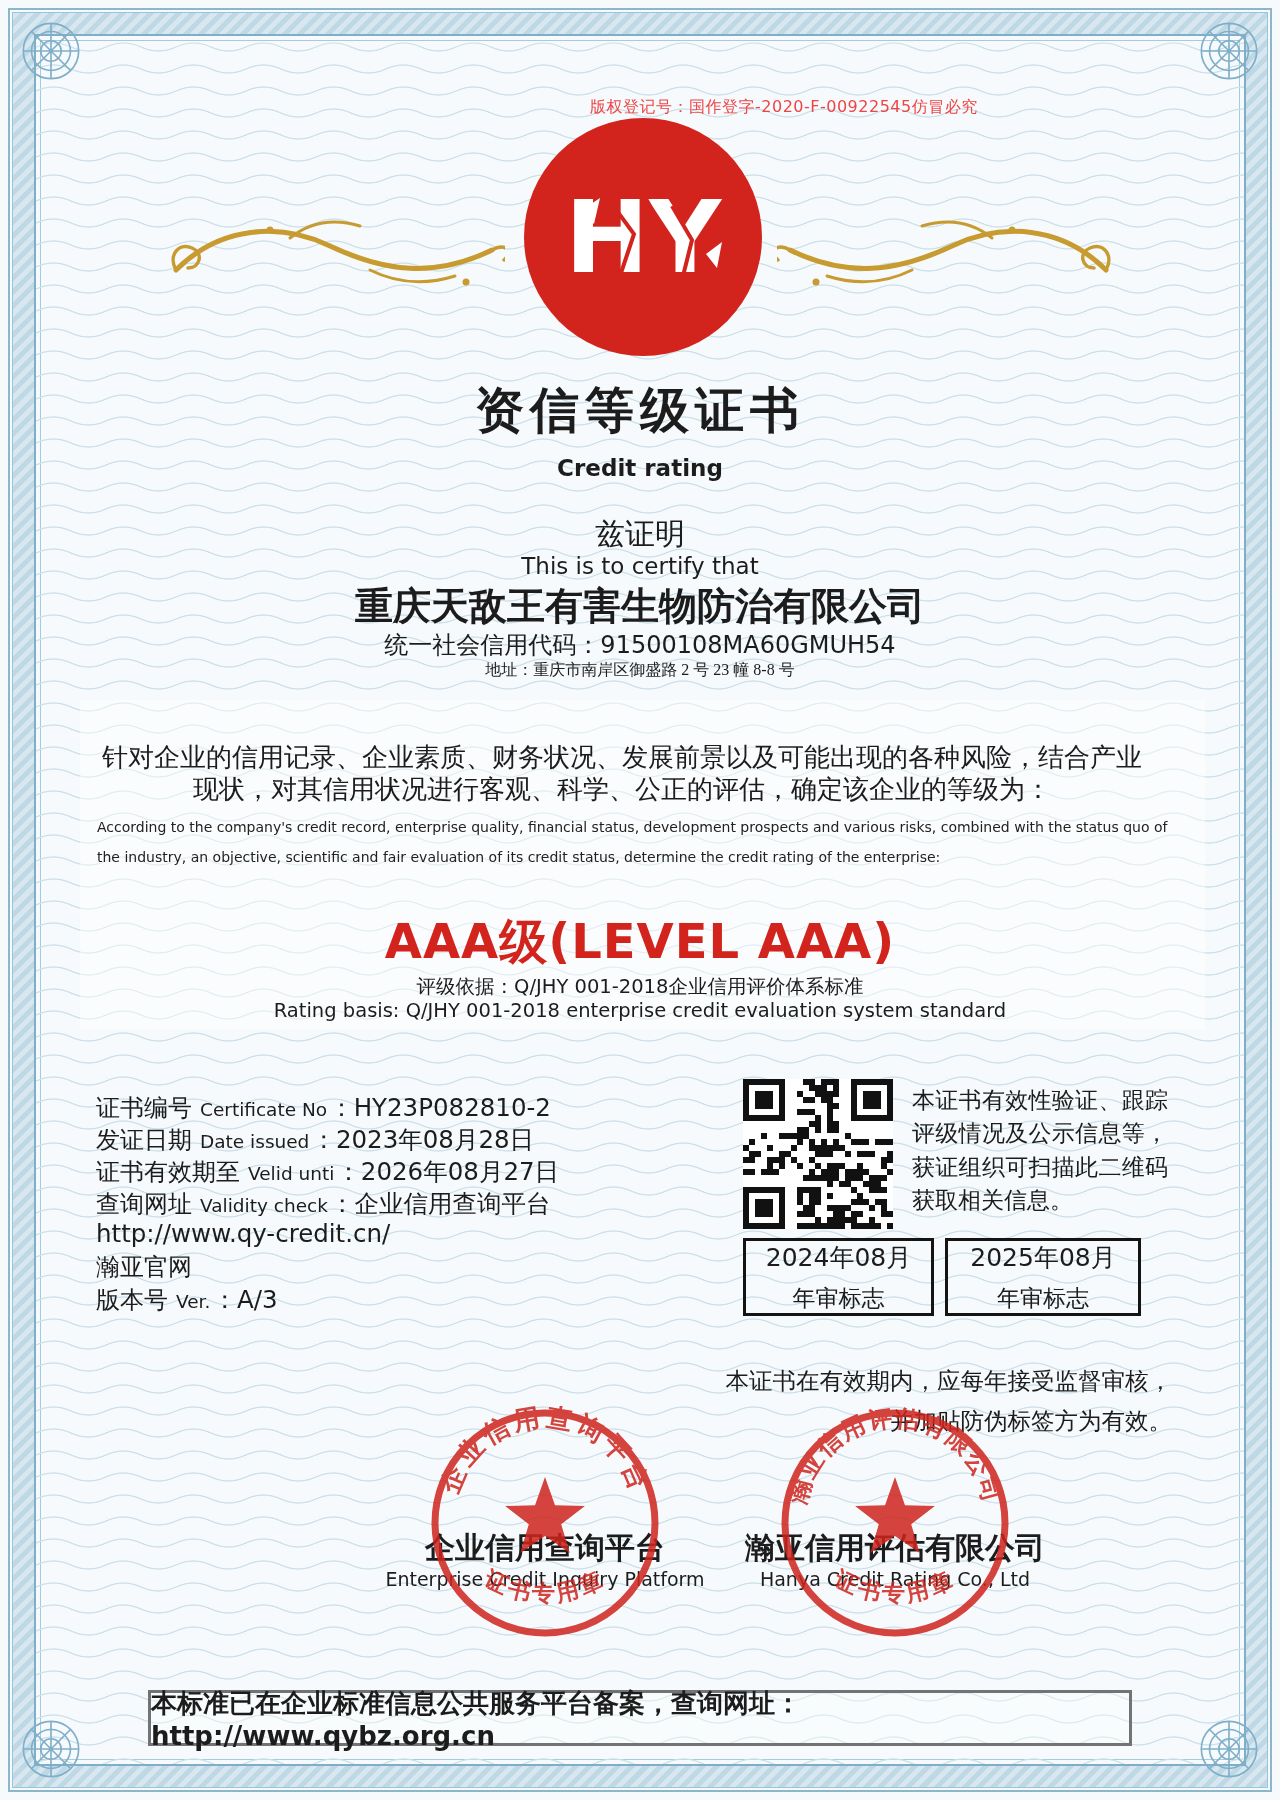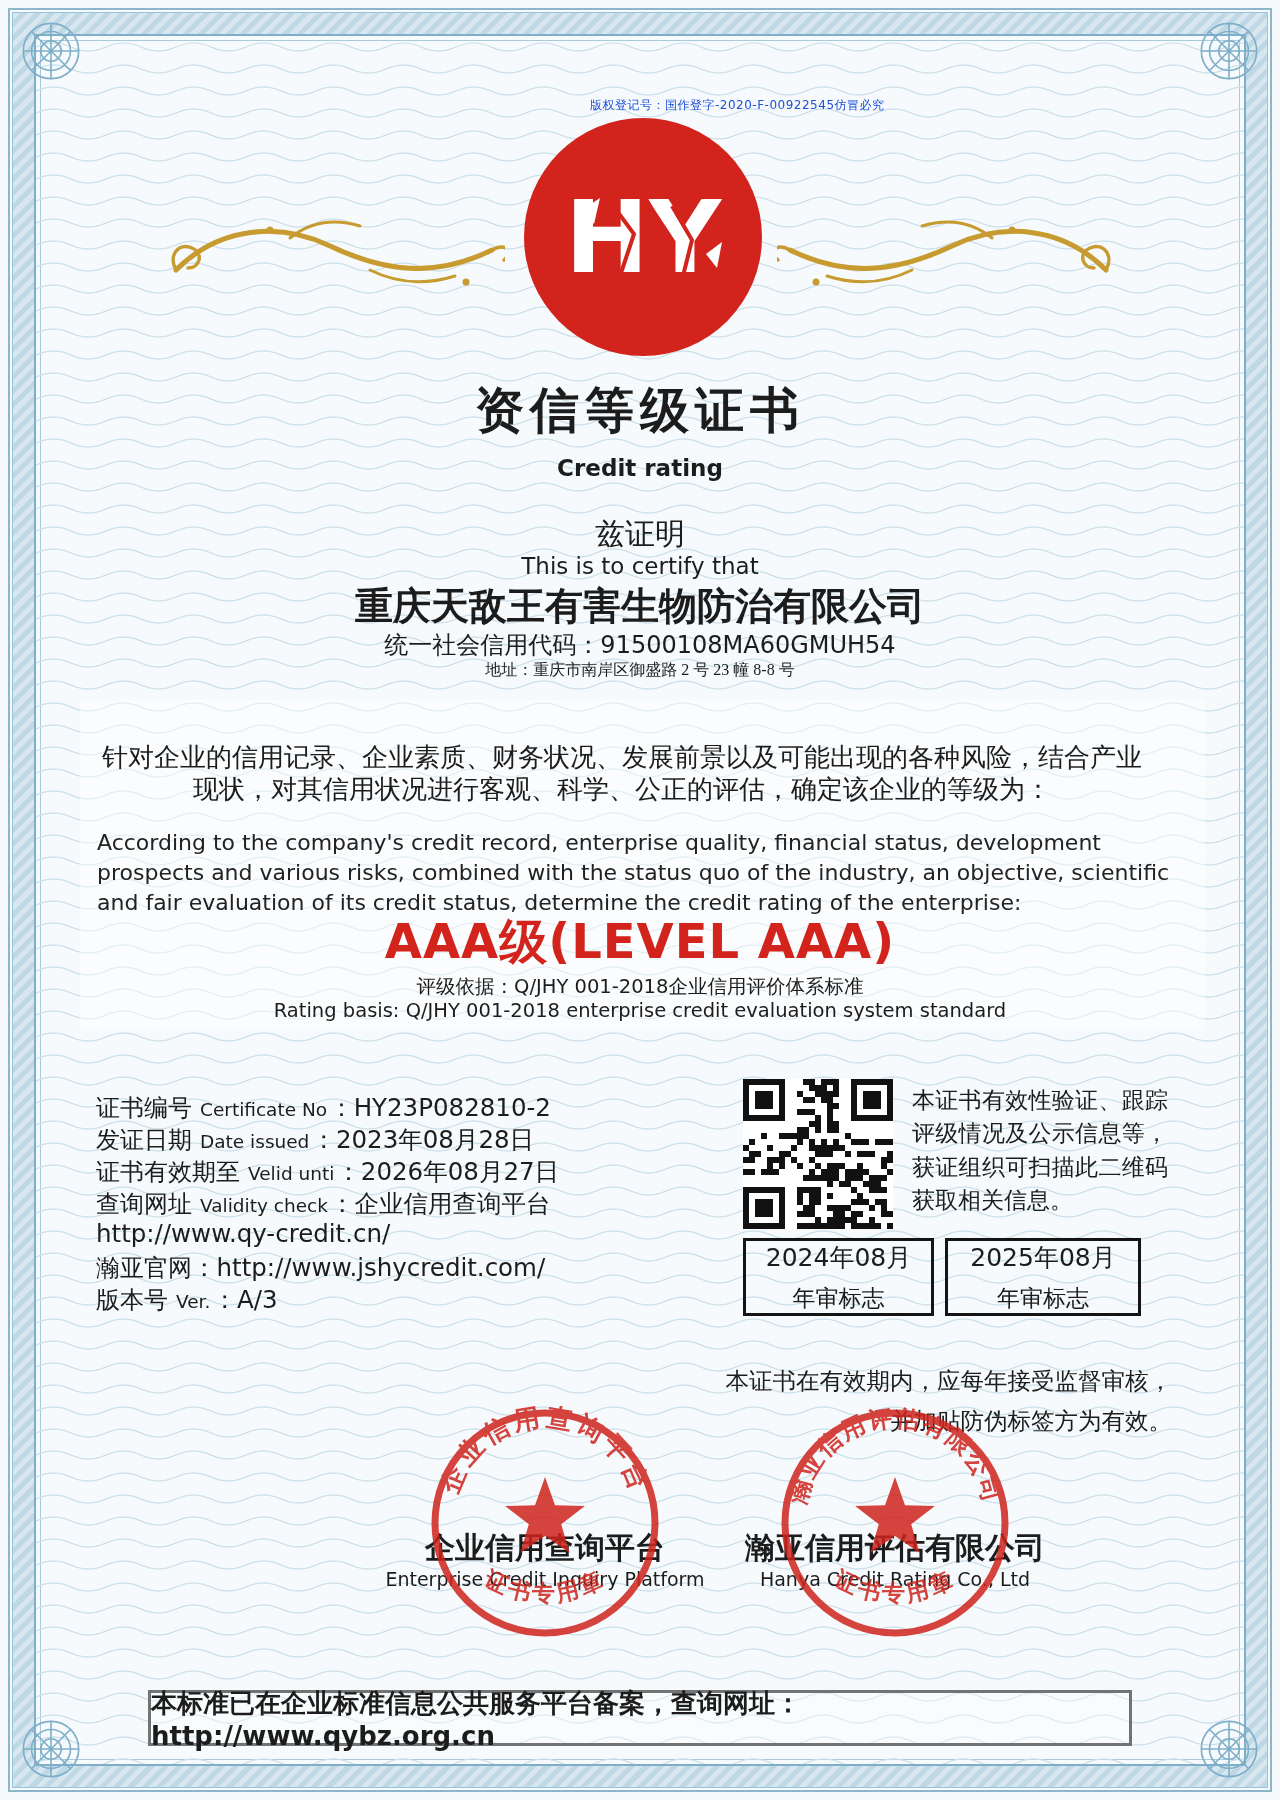--- a/index.html
+++ b/index.html
@@ -9,34 +9,34 @@
   .frame-outer{position:absolute;inset:8px;border:2px solid #8cb6cb;}
   .band{position:absolute;inset:12px;background:repeating-linear-gradient(135deg,#d8e7ef 0 5px,#bfd8e6 5px 10px);border:1px solid #9cc2d5;}
   .band-inner{position:absolute;inset:34px;background:#f6fafc;border:2px solid #7fafc8;}
   .frame-thin{position:absolute;inset:40px;border:1px solid #a9cada;}
   .bgsvg{position:absolute;left:36px;top:36px;width:1208px;height:1728px;}
   .rosette{position:absolute;width:82px;height:82px;}
   .panel{position:absolute;left:80px;top:700px;width:1125px;height:330px;background:rgba(255,255,255,.45);}
   
   .abs{position:absolute;}
   .ctr{left:0;width:1280px;text-align:center;}
-  .copyright{top:97px;left:590px;font-size:12px;color:#1d4ed8;letter-spacing:.5px;}
+  .copyright{top:97px;left:590px;font-size:16px;color:#ef4444;letter-spacing:.5px;}
   .logo{left:520px;top:114px;width:246px;height:246px;}
   .flourish{top:212px;width:335px;height:90px;}
   .fl-left{left:170px;}
   .fl-right{left:777px;transform:scaleX(-1);}
   .title{top:378px;font-size:49px;font-weight:700;letter-spacing:6px;}
   .subtitle{top:455px;font-size:23px;font-weight:600;}
   .zhengming{top:514px;font-size:30px;}
   .certify-en{top:553px;font-size:23px;}
   .company{top:581px;font-size:38px;font-weight:800;}
   .code{top:629px;font-size:24px;}
   .addr{top:660px;font-size:16px;font-family:Liberation Serif, serif;}
   .body-cn{left:97px;top:741px;width:1050px;font-size:26px;line-height:32px;text-align:center;}
-  .body-en{left:97px;top:812px;width:1095px;font-size:22px;line-height:30px;color:#222;margin-top:16px;}
+  .body-en{left:97px;top:812px;width:1095px;font-size:14px;line-height:30px;color:#222;}
   .level{top:910px;font-size:48px;font-weight:800;color:#d2241c;letter-spacing:1px;}
   .basis-cn{top:973px;font-size:19.5px;font-weight:500;}
   .basis-en{top:999px;font-size:19.5px;}
   
   .info{left:96px;top:1091px;width:600px;}
   .irow{height:32px;display:flex;align-items:baseline;white-space:nowrap;}
   .icn{font-size:24px;}
   .ien{font-size:18.5px;margin:0 2px 0 8px;}
   .ien:empty,.icn:empty{margin:0;}
   .ival{font-size:24.5px;}
@@ -191,21 +191,20 @@
         <span class="ival">：企业信用查询平台</span>
       </div>
     <div class="irow">
         <span class="icn"></span>
         <span class="ien"></span>
         <span class="ival">http://www.qy-credit.cn/</span>
       </div>
     <div class="irow">
         <span class="icn">瀚亚官网</span>
         <span class="ien"></span>
-        <span class="ival">：http://www.jshycredit.com/</span>
       </div>
     <div class="irow">
         <span class="icn">版本号</span>
         <span class="ien">Ver.</span>
         <span class="ival">：A/3</span>
       </div>
   </div>
 
   <div class="abs qr">
     <svg id="qr" viewBox="0 0 25 25" shape-rendering="crispEdges" xmlns="http://www.w3.org/2000/svg">

